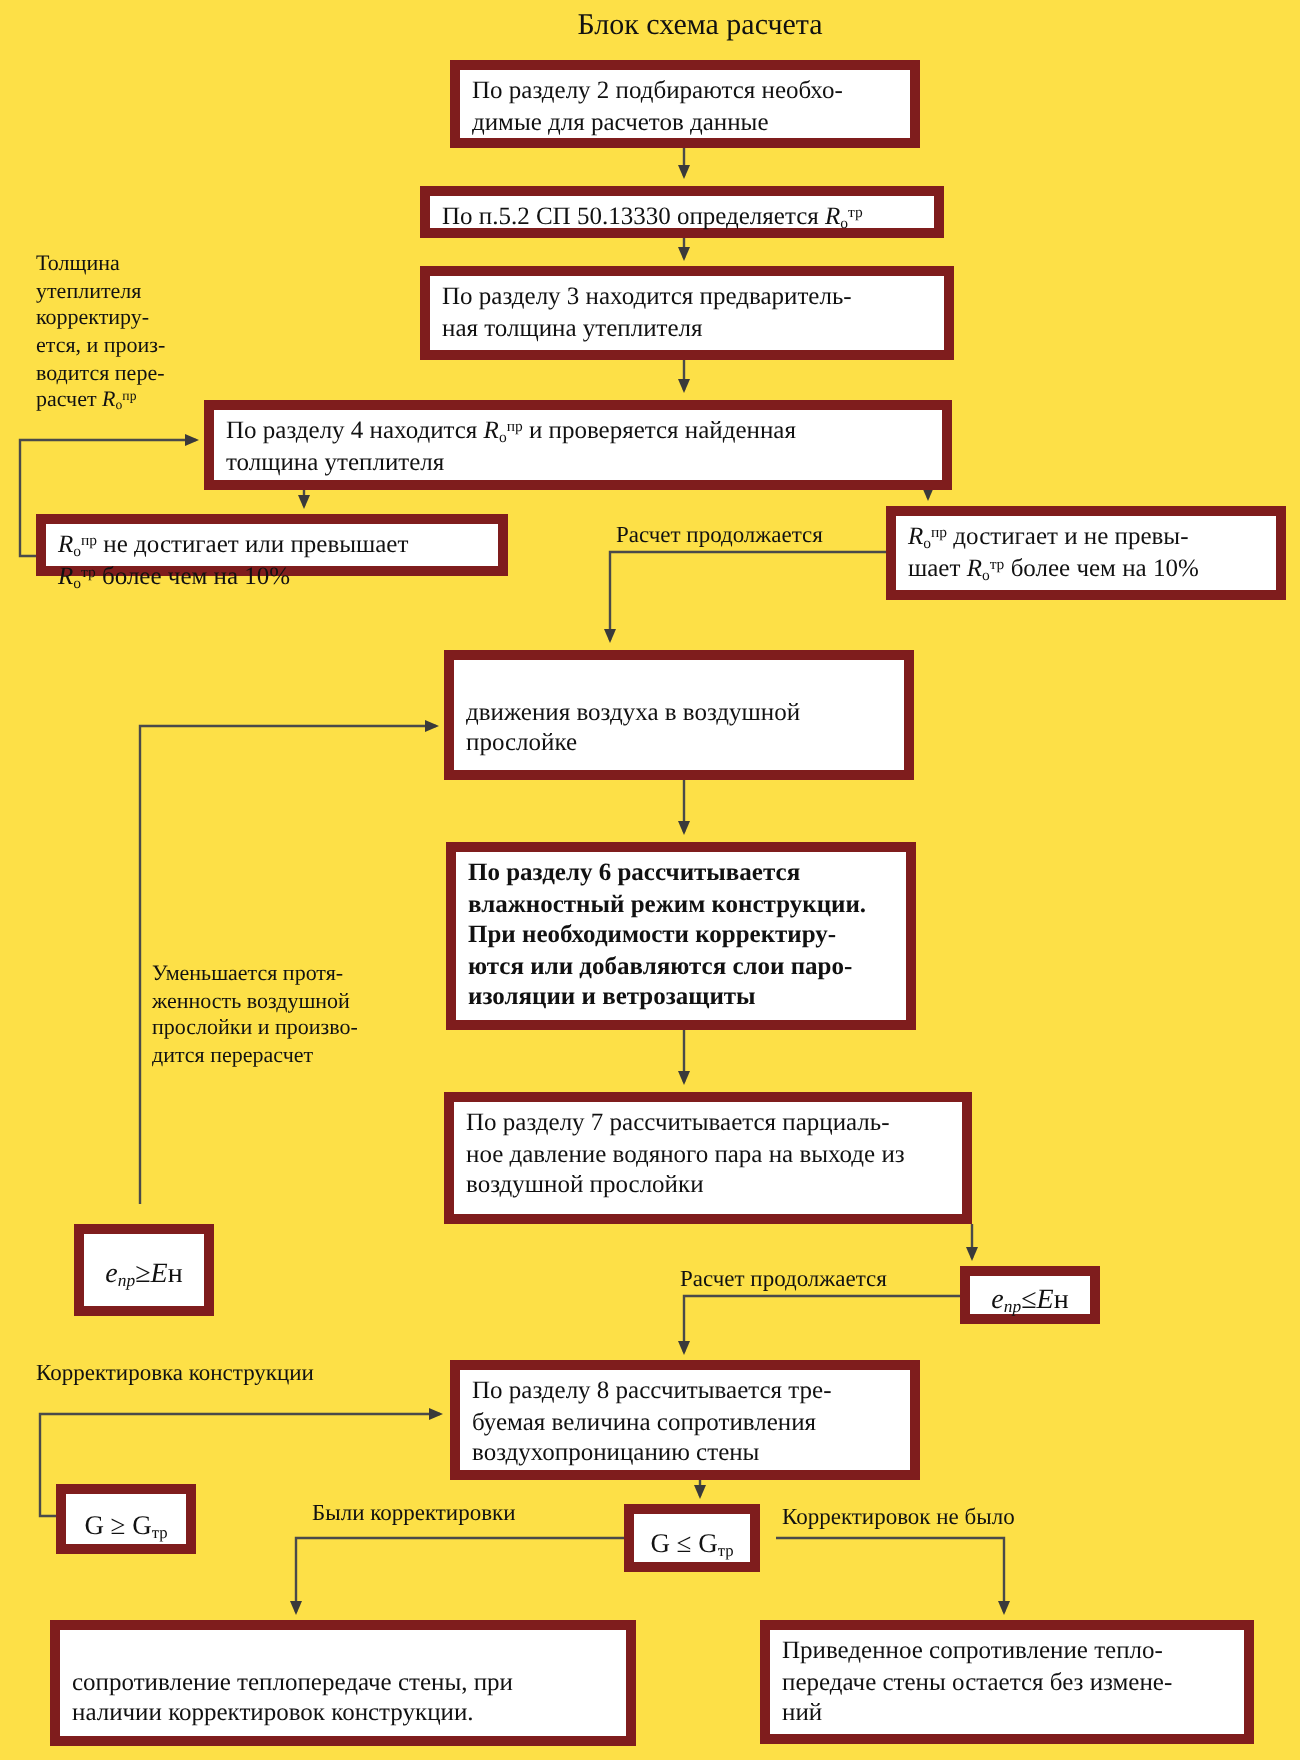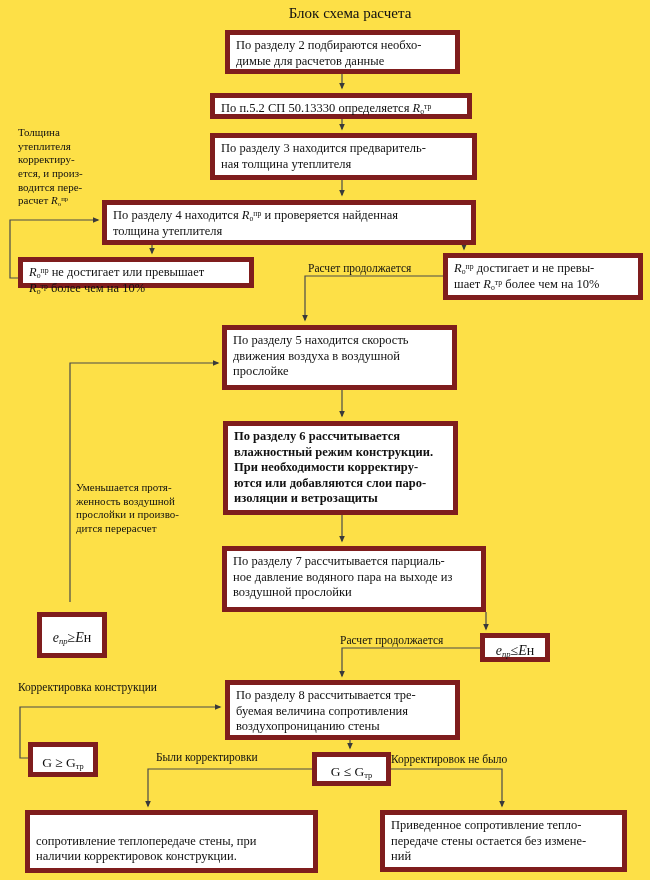--- a/index.html
+++ b/index.html
@@ -55,35 +55,35 @@
   <div class="box" style="left:210px;top:93px;width:262px;height:26px;"><span>По п.5.2 СП 50.13330 определяется </span><span class="it">R</span><sub>о</sub><sup>тр</sup></div>
 
   <div class="box" style="left:210px;top:133px;width:267px;height:47px;"><span>По разделу 3 находится предваритель-</span><br><span>ная толщина утеплителя</span></div>
 
   <div class="box" style="left:102px;top:200px;width:374px;height:45px;"><span>По разделу 4 находится </span><span class="it">R</span><sub>о</sub><sup>пр</sup><span> и проверяется найденная</span><br><span>толщина утеплителя</span></div>
 
   <div class="box" style="left:18px;top:257px;width:236px;height:31px;"><span class="it">R</span><sub>о</sub><sup>пр</sup><span> не достигает или превышает</span><br><span class="it">R</span><sub>о</sub><sup>тр</sup><span>  более чем на 10%</span></div>
 
   <div class="box" style="left:443px;top:253px;width:200px;height:47px;"><span class="it">R</span><sub>о</sub><sup>пр</sup><span> достигает и не превы-</span><br><span>шает </span><span class="it">R</span><sub>о</sub><sup>тр</sup><span>  более чем на 10%</span></div>
 
-  <div class="box" style="left:222px;top:325px;width:235px;height:65px;"><span>По разделу 5 находится скорость</span><br><span>движения воздуха в воздушной</span><br><span>прослойке</span></div>
+  <div class="box" style="left:222px;top:325px;width:235px;height:65px;"><br><span>движения воздуха в воздушной</span><br><span>прослойке</span></div>
 
   <div class="box" style="left:223px;top:421px;width:235px;height:94px;font-weight:bold;"><span>По разделу 6 рассчитывается</span><br><span>влажностный режим конструкции.</span><br><span>При необходимости корректиру-</span><br><span>ются или добавляются слои паро-</span><br><span>изоляции и ветрозащиты</span></div>
 
   <div class="box" style="left:222px;top:546px;width:264px;height:66px;"><span>По разделу 7 рассчитывается парциаль-</span><br><span>ное давление водяного пара на выходе из</span><br><span>воздушной прослойки</span></div>
 
   <div class="box fbox" style="left:37px;top:612px;width:70px;height:46px;line-height:42px;"><span class="it">e</span><sub class="it">пр</sub><span>≥</span><span class="it">E</span><span>н</span></div>
 
   <div class="box fbox" style="left:480px;top:633px;width:70px;height:29px;line-height:26px;"><span class="it">e</span><sub class="it">пр</sub><span>≤</span><span class="it">E</span><span>н</span></div>
 
   <div class="box" style="left:225px;top:680px;width:235px;height:60px;"><span>По разделу 8 рассчитывается тре-</span><br><span>буемая величина сопротивления</span><br><span>воздухопроницанию стены</span></div>
 
   <div class="box fbox" style="left:28px;top:742px;width:70px;height:35px;line-height:31px;font-size:13.5px;"><span>G ≥ G</span><sub>тр</sub></div>
 
-  <div class="box fbox" style="left:312px;top:752px;width:79px;height:34px;line-height:30px;font-size:13.5px;"><span>G ≤ G</span><sub>тр</sub></div>
+  <div class="box fbox" style="left:312px;top:752px;width:68px;height:34px;line-height:30px;font-size:13.5px;"><span>G ≤ G</span><sub>тр</sub></div>
 
   <div class="box" style="left:25px;top:810px;width:293px;height:63px;"><br><span>сопротивление теплопередаче стены, при</span><br><span>наличии корректировок конструкции.</span></div>
 
   <div class="box" style="left:380px;top:810px;width:247px;height:62px;"><span>Приведенное сопротивление тепло-</span><br><span>передаче стены остается без измене-</span><br><span>ний</span></div>
 
   <div class="note" style="left:18px;top:126px;width:100px;"><span>Толщина</span><br><span>утеплителя</span><br><span>корректиру-</span><br><span>ется, и произ-</span><br><span>водится пере-</span><br><span>расчет </span><span class="it">R</span><sub>о</sub><sup>пр</sup></div>
 
   <div class="lbl" style="left:308px;top:262px;">Расчет продолжается</div>
 
   <div class="note" style="left:76px;top:481px;width:125px;"><span>Уменьшается протя-</span><br><span>женность воздушной</span><br><span>прослойки и произво-</span><br><span>дится перерасчет</span></div>

